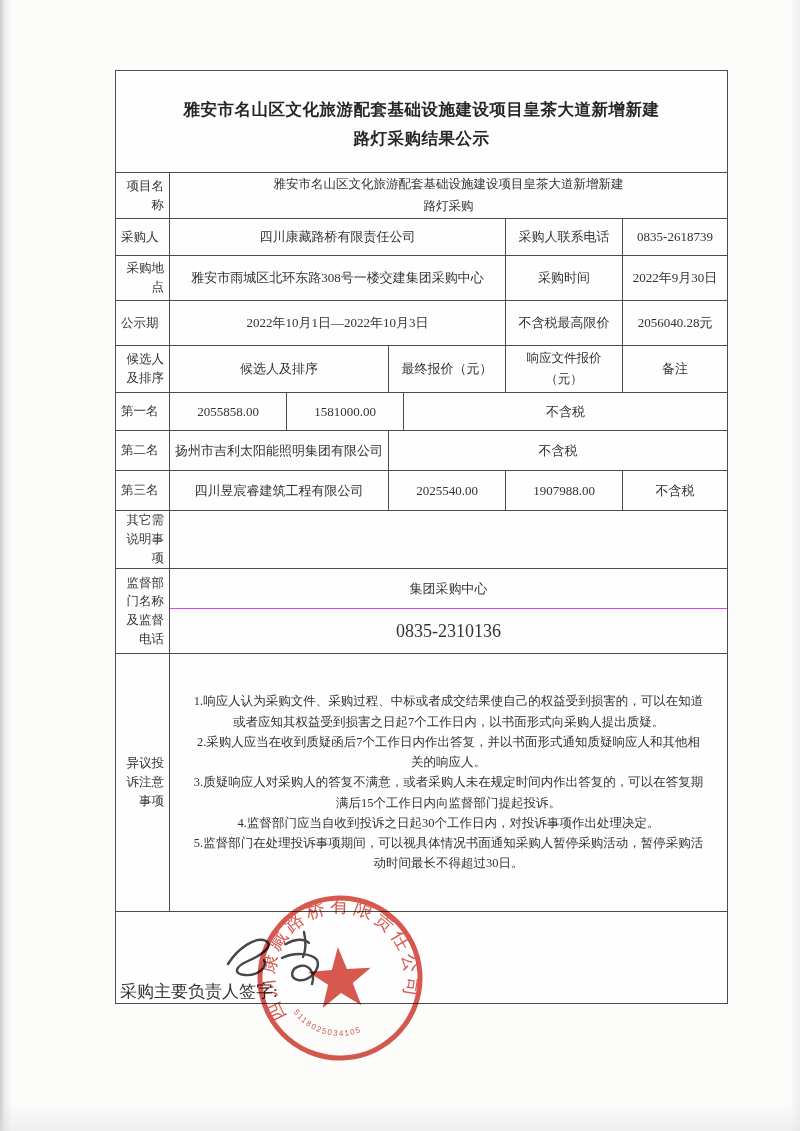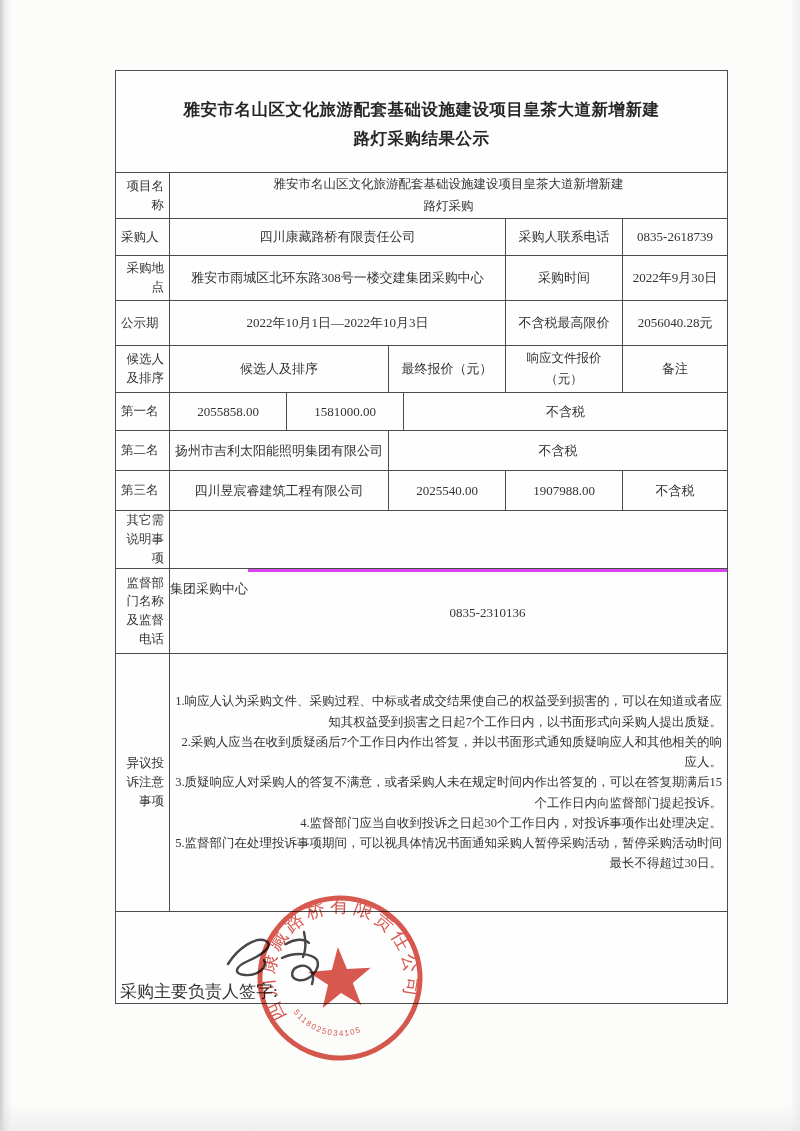--- a/index.html
+++ b/index.html
@@ -37,27 +37,27 @@
   }
   .cell + .cell, .rcol { border-left:1px solid #4d4d4d; }
   .lab {
     width:53px; flex:none; padding:3px 5px; font-size:12.5px;
     justify-content:flex-start; text-align:right; word-break:break-all;
   }
   .w219{width:219px; flex:none} .w117{width:117px; flex:none}
   .w336{width:336px; flex:none} .growc{flex:1}
   .span-rest{flex:1}
   .pre{white-space:pre-line; line-height:1.7; font-size:12.5px;}
-  .rcol { flex:1; display:flex; flex-direction:row; box-sizing:border-box; }
+  .rcol { flex:1; display:flex; flex-direction:column; box-sizing:border-box; }
   .sub1 { height:39px; flex:none; display:flex; align-items:center; justify-content:center; font-size:13px; }
-  .sub2 { flex:1; border-top:3px solid #d946ef; display:flex; align-items:center; justify-content:center; font-size:13px; }
+  .sub2 { flex:1; border-top:1px solid #d946ef; display:flex; align-items:center; justify-content:center; font-size:18px; }
   .complaint-body {
     flex:1; border-left:1px solid #4d4d4d; box-sizing:border-box;
     display:flex; flex-direction:column; justify-content:center;
-    padding:8px 5px; font-size:12.5px; line-height:1.62; text-align:right;
+    padding:8px 22px; font-size:12.5px; line-height:1.62; text-align:center;
   }
   .complaint-item { word-break:break-all; }
   .sig-row { display:flex; align-items:flex-end; padding-left:4px; font-size:17px; }
   .stamp {
     position:absolute; left:245px; top:883px; width:190px; height:190px;
     opacity:.82; mix-blend-mode:multiply; transform:rotate(-4deg);
   }
   .signature {
     position:absolute; left:220px; top:924px; width:130px; height:75px;
     opacity:.85;

